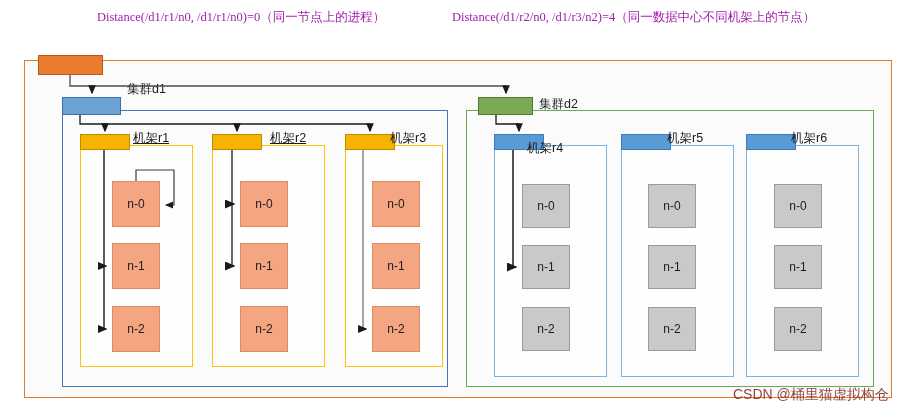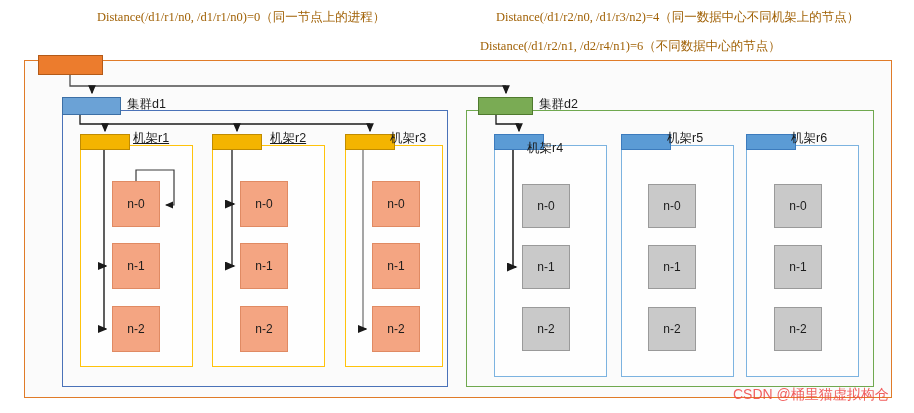--- a/index.html
+++ b/index.html
@@ -14,21 +14,21 @@
     position: relative;
     width: 914px;
     height: 413px;
     background: #ffffff;
     overflow: hidden;
   }
   .formula {
     position: absolute;
     font-family: "Liberation Serif", serif;
     font-size: 12.5px;
-    color: #a16207;
+    color: #a21caf;
     white-space: nowrap;
     letter-spacing: 0px;
   }
   
   .root-frame {
     position: absolute;
     border: 1.4px solid #e07b28;
     background: #fbfbfb;
     box-sizing: border-box;
   }
@@ -83,53 +83,52 @@
   svg.wires {
     position: absolute;
     left: 0; top: 0;
     width: 914px;
     height: 413px;
     pointer-events: none;
   }
   .watermark {
     position: absolute;
     font-size: 14px;
-    color: #ef4444;
+    color: #7f1d1d;
     white-space: nowrap;
     opacity: .85;
     font-family: "Liberation Sans", sans-serif;
   }
 </style>
 </head>
 <body>
 
 <div id="stage">
 
   <div class="formula" style="left:97px; top:9px;">Distance(/d1/r1/n0, /d1/r1/n0)=0（同一节点上的进程）</div>
-  <div class="formula" style="left:496px; top:9px;">Distance(/d1/r2/n0, /d1/r3/n2)=4（同一数据中心不同机架上的节点）</div>
-  <div class="formula" style="left:480px; top:38px;">Distance(/d1/r2/n1, /d2/r4/n1)=6（不同数据中心的节点）</div>
+  <div class="formula" style="left:452px; top:9px;">Distance(/d1/r2/n0, /d1/r3/n2)=4（同一数据中心不同机架上的节点）</div>
 
   <div class="root-frame" style="left:24px; top:60px; width:868px; height:338px;"></div>
 
   <div class="cluster-frame d1" style="left:62px; top:110px; width:386px; height:277px;"></div>
 
   <div class="cluster-frame d2" style="left:466px; top:110px; width:408px; height:277px;"></div>
 
   <div class="rack-frame yellow" style="left:80px; top:145px; width:113px; height:222px;"></div>
   <div class="rack-frame yellow" style="left:212px; top:145px; width:113px; height:222px;"></div>
   <div class="rack-frame yellow" style="left:345px; top:145px; width:98px; height:222px;"></div>
 
   <div class="rack-frame blue" style="left:494px; top:145px; width:113px; height:232px;"></div>
   <div class="rack-frame blue" style="left:621px; top:145px; width:113px; height:232px;"></div>
   <div class="rack-frame blue" style="left:746px; top:145px; width:113px; height:232px;"></div>
 
   <div class="chip root" style="left:38px; top:55px; width:65px; height:20px;"></div>
 
   <div class="chip blue" style="left:62px; top:97px; width:59px; height:18px;"></div>
-  <div class="chip-label" style="left:127px; top:96px;">集群d1</div>
+  <div class="chip-label" style="left:127px; top:81px;">集群d1</div>
 
   <div class="chip green" style="left:478px; top:97px; width:55px; height:18px;"></div>
   <div class="chip-label" style="left:539px; top:96px;">集群d2</div>
 
   <div class="chip yellow" style="left:80px; top:134px; width:50px; height:16px;"></div>
   <div class="chip-label" style="left:133px; top:130px;text-decoration:underline;">机架r1</div>
 
   <div class="chip yellow" style="left:212px; top:134px; width:50px; height:16px;"></div>
   <div class="chip-label" style="left:270px; top:130px;text-decoration:underline;">机架r2</div>
 

